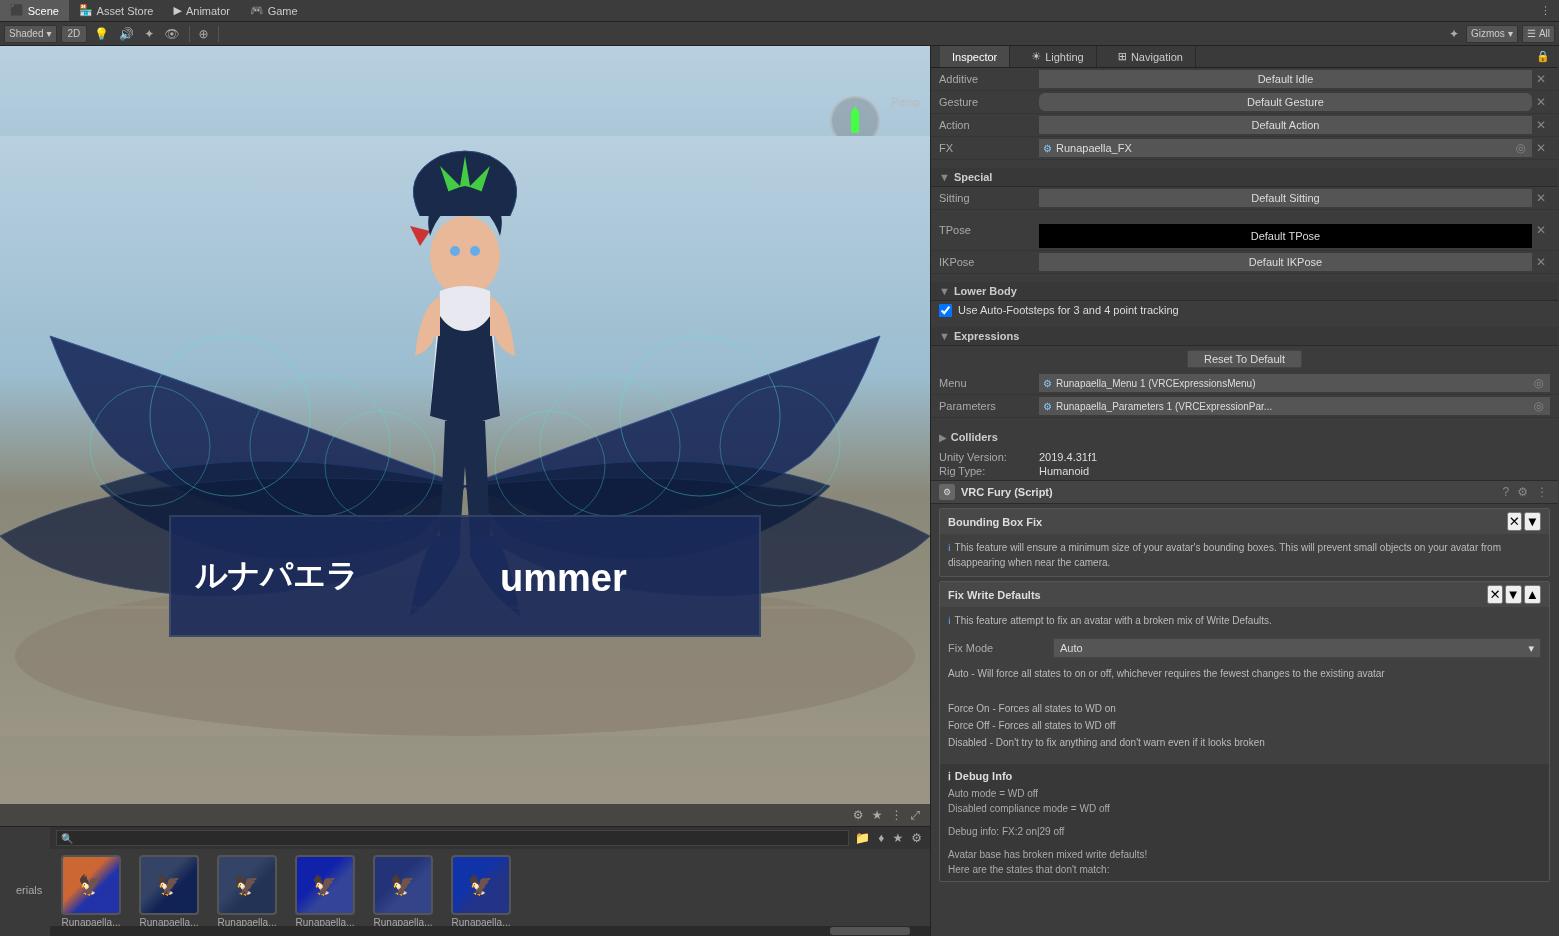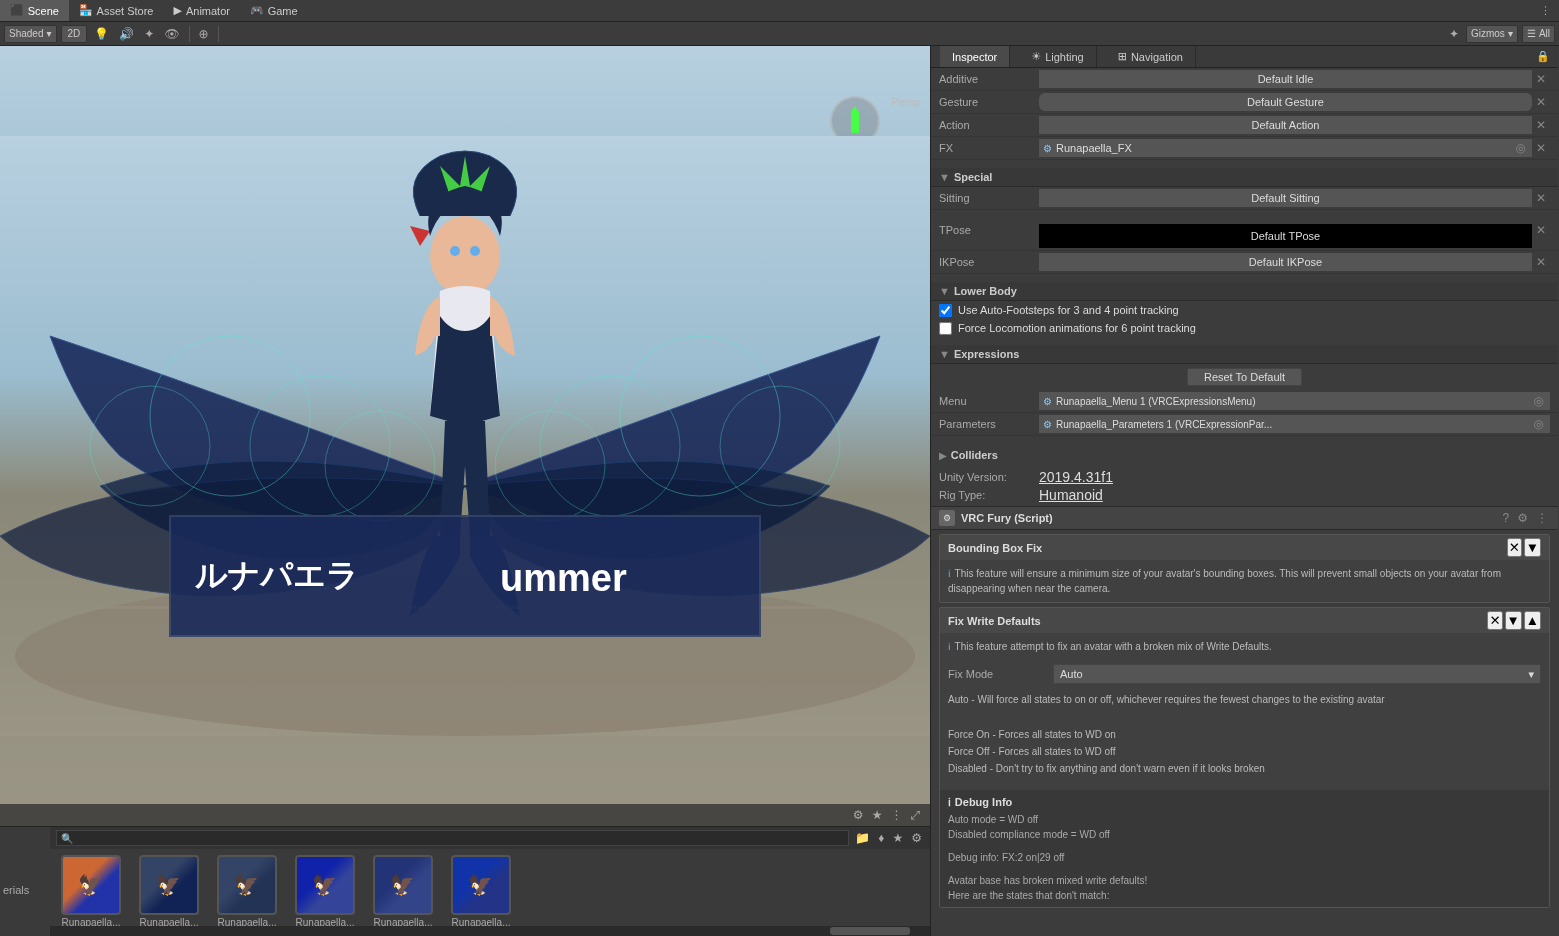--- a/index.html
+++ b/index.html
@@ -473,23 +473,22 @@
       display: flex;
       align-items: center;
       padding: 1px 0;
     }
     .info-pair-label {
       flex: 0 0 100px;
       font-size: 11px;
       color: #aaa;
     }
     .info-pair-value {
-      font-size: 14px;
+      font-size: 11px;
       color: #ddd;
-      text-decoration: underline;
     }
 
     
     .fx-value-row {
       display: flex;
       align-items: center;
       flex: 1;
       background: #555;
       height: 18px;
       padding: 0 4px;
@@ -696,21 +695,21 @@
       <div class="viewport-bottom">
         <button class="vp-btn">⚙</button>
         <button class="vp-btn">★</button>
         <button class="vp-btn">⋮</button>
         <button class="vp-btn">⤢</button>
       </div>
     </div>
 
     <div style="position:relative; height:110px; background:#3a3a3a; border-top:1px solid #222; flex-shrink:0;">
 
-      <div style="position:absolute; left:0; top:17px; bottom:0; display:flex; align-items:center; padding:0 3px; color:#aaa; font-size:11px;">erials</div>
+      <div style="position:absolute; left:0; top:17px; bottom:0; display:flex; align-items:center; padding:0 16px; color:#aaa; font-size:11px;">erials</div>
 
       <div class="bottom-panel-toolbar" style="margin-left:50px;">
         <input class="bottom-search" type="text" placeholder="🔍" style="">
         <button class="vp-btn">📁</button>
         <button class="vp-btn">♦</button>
         <button class="vp-btn">★</button>
         <button class="vp-btn">⚙</button>
       </div>
 
       <div class="bottom-panel-content" id="asset-items" style="margin-left:50px;">
@@ -848,24 +847,20 @@
       <div style="height:8px;"></div>
 
       <div class="insp-section-header">
         <span class="insp-section-arrow">▼</span>
         <span>Lower Body</span>
       </div>
 
       <div class="insp-checkbox-row">
         <input type="checkbox" class="insp-checkbox" checked="" style="">
         <span>Use Auto-Footsteps for 3 and 4 point tracking</span>
-      </div>
-      <div class="insp-checkbox-row">
-        <input type="checkbox" class="insp-checkbox" style="">
-        <span>Force Locomotion animations for 6 point tracking</span>
       </div>
 
       <div style="height:8px;"></div>
 
       <div class="insp-section-header">
         <span class="insp-section-arrow">▼</span>
         <span>Expressions</span>
       </div>
 
       <div style="display:flex; justify-content:center; padding:4px 8px;">

